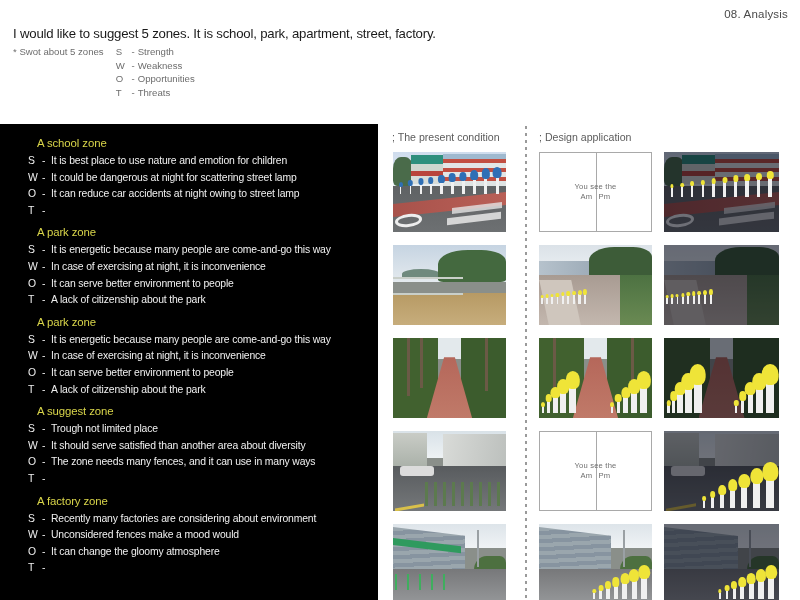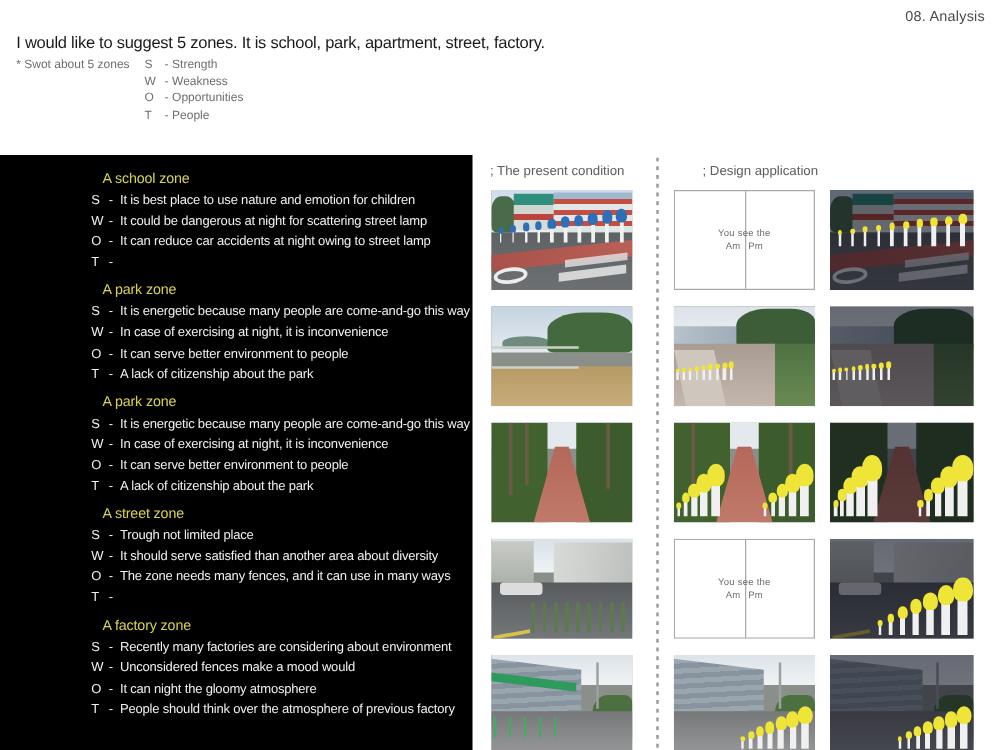--- a/index.html
+++ b/index.html
@@ -58,21 +58,21 @@
   .swot-val { }
 
   
   .black-panel {
     position: absolute;
     left: 0; top: 124px;
     width: 378px; height: 476px;
     background: #000000;
     padding: 10px 8px 0 28px;
   }
-  .zone-block { margin-bottom: 4px; margin-left: 45px; }
+  .zone-block { margin-bottom: 4px; }
   .zone-title {
     color: #d9d54a;
     font-size: 11.4px;
     line-height: 19px;
     padding-left: 9px;
     letter-spacing: -0.1px;
   }
   .zone-line {
     display: flex;
     color: #f0f0f0;
@@ -86,21 +86,21 @@
   .zl-text { }
 
   
   .col-head {
     position: absolute;
     font-size: 10.6px;
     color: #5c5c5c;
     white-space: nowrap;
   }
   #head-present { left: 392px; top: 131px; }
-  #head-design  { left: 562px; top: 131px; }
+  #head-design  { left: 539px; top: 131px; }
 
   .dotted-divider {
     position: absolute;
     left: 525px; top: 126px;
     width: 2px; height: 474px;
     background-image: linear-gradient(#9a9a9a 50%, rgba(255,255,255,0) 0%);
     background-size: 2px 7px;
     background-repeat: repeat-y;
   }
 
@@ -253,21 +253,21 @@
           <span class="swot-val">Weakness</span>
         </div>
         <div class="swot-legend-row">
           <span class="swot-key">O</span>
           <span class="swot-dash">-</span>
           <span class="swot-val">Opportunities</span>
         </div>
         <div class="swot-legend-row">
           <span class="swot-key">T</span>
           <span class="swot-dash">-</span>
-          <span class="swot-val">People</span>
+          <span class="swot-val">Threats</span>
         </div>
       </div>
   </div>
 
   <div class="black-panel" id="swot-panel">
       <div class="zone-block">
         <div class="zone-title">A school zone</div>
         <div class="zone-line">
           <span class="zl-key">S</span>
           <span class="zl-dash">-</span>
@@ -328,21 +328,21 @@
           <span class="zl-dash">-</span>
           <span class="zl-text">It can serve better environment to people</span>
         </div>
         <div class="zone-line">
           <span class="zl-key">T</span>
           <span class="zl-dash">-</span>
           <span class="zl-text">A lack of citizenship about the park</span>
         </div>
       </div>
       <div class="zone-block">
-        <div class="zone-title">A street zone</div>
+        <div class="zone-title">A suggest zone</div>
         <div class="zone-line">
           <span class="zl-key">S</span>
           <span class="zl-dash">-</span>
           <span class="zl-text">Trough not limited place</span>
         </div>
         <div class="zone-line">
           <span class="zl-key">W</span>
           <span class="zl-dash">-</span>
           <span class="zl-text">It should serve satisfied than another area about diversity</span>
         </div>
@@ -364,26 +364,25 @@
           <span class="zl-text">Recently many factories are considering about environment</span>
         </div>
         <div class="zone-line">
           <span class="zl-key">W</span>
           <span class="zl-dash">-</span>
           <span class="zl-text">Unconsidered fences make a mood would</span>
         </div>
         <div class="zone-line">
           <span class="zl-key">O</span>
           <span class="zl-dash">-</span>
-          <span class="zl-text">It can night the gloomy atmosphere</span>
+          <span class="zl-text">It can change the gloomy atmosphere</span>
         </div>
         <div class="zone-line">
           <span class="zl-key">T</span>
           <span class="zl-dash">-</span>
-          <span class="zl-text">People should think over the atmosphere of previous factory</span>
         </div>
       </div>
     </div>
 
   <div class="col-head" id="head-present">; The present condition</div>
   <div class="col-head" id="head-design">;  Design application</div>
   <div class="dotted-divider"></div>
 
   <div class="grid" id="photo-grid">
       <div class="grid-row" style="top: 0px; height: 80px;">

